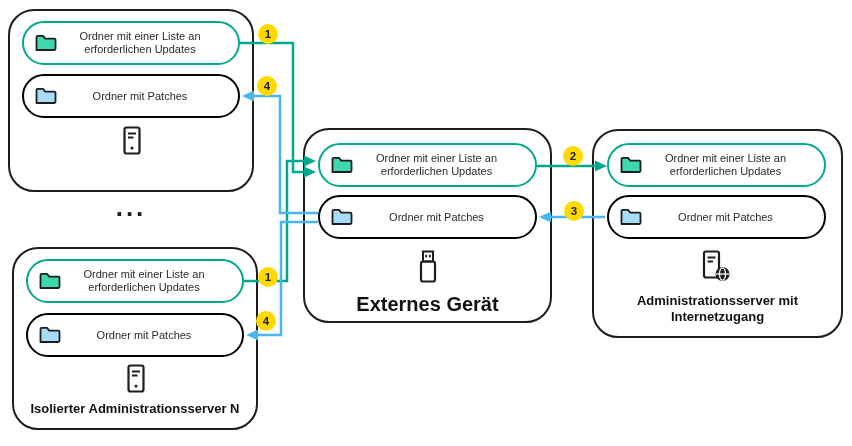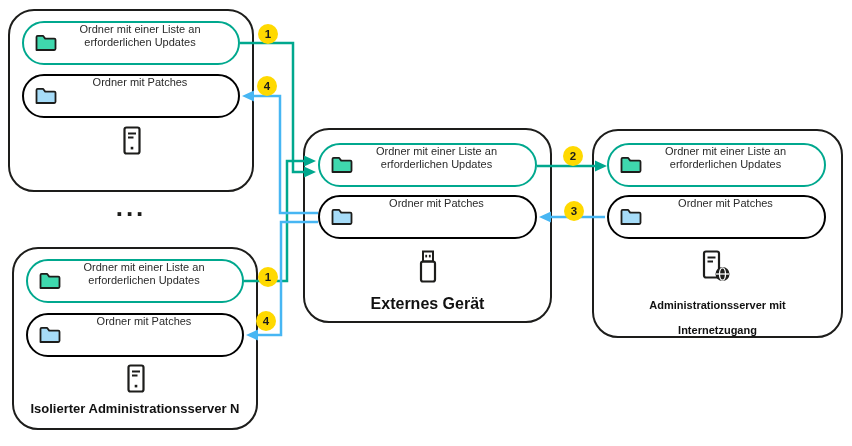--- a/index.html
+++ b/index.html
@@ -6,21 +6,21 @@
   .canvas{
     position:relative;width:852px;height:446px;background:#ffffff;overflow:hidden;
     font-family:"Liberation Sans", sans-serif;color:#1d1d1b;
   }
   .box{
     position:absolute;border:2px solid #1d1d1b;border-radius:26px;background:#ffffff;
     box-sizing:border-box;
   }
   .pill{
     position:absolute;border-radius:22px;background:#ffffff;box-sizing:border-box;
-    display:flex;justify-content:center;
+    display:flex;align-items:center;justify-content:center;
   }
   .pill.green{border:2px solid #00a88e;}
   .pill.blue{border:2px solid #000000;}
   .pill .folder{position:absolute;left:10px;top:50%;transform:translateY(-50%);width:24px;height:20px;}
   .pill-label{
     font-size:11px;line-height:13px;text-align:center;color:#2a2a2a;
     max-width:176px;margin-left:18px;
   }
   .box-title{
     position:absolute;text-align:center;font-weight:700;font-size:13px;line-height:16px;
@@ -112,21 +112,21 @@
     <span class="pill-label">Ordner mit Patches</span>
   </div>
 
   <svg class="device" style="left:417px;top:250px;" width="22" height="34" viewBox="0 0 22 34">
     <rect x="6" y="1.5" width="10" height="10" fill="none" stroke="#1d1d1b" stroke-width="2"></rect>
     <line x1="9.2" y1="4.8" x2="9.2" y2="7.4" stroke="#1d1d1b" stroke-width="1.8"></line>
     <line x1="12.8" y1="4.8" x2="12.8" y2="7.4" stroke="#1d1d1b" stroke-width="1.8"></line>
     <rect x="4" y="11.5" width="14" height="20" rx="2" fill="none" stroke="#1d1d1b" stroke-width="2.2"></rect>
   </svg>
 
-  <div class="box-title" style="left:303px;top:296px;width:249px;font-size:16px;">Externes Gerät</div>
+  <div class="box-title" style="left:303px;top:296px;width:249px;font-size:20px;">Externes Gerät</div>
 
   <div class="box" style="left:592px;top:129px;width:251px;height:209px;"></div>
 
   <div class="pill green" style="left:607px;top:143px;width:219px;height:44px;">
     <svg class="folder" viewBox="0 0 24 20">
       <path d="M2.5 17 V4 Q2.5 2.8 3.7 2.8 H9 L11.2 5.6 H20.3 Q21.5 5.6 21.5 6.8 V15.8 Q21.5 17 20.3 17 Z" fill="#3fd8ae" stroke="#1d1d1b" stroke-width="1.8" stroke-linejoin="round"></path>
     </svg>
     <span class="pill-label">Ordner mit einer Liste an erforderlichen Updates</span>
   </div>
 
@@ -139,21 +139,21 @@
 
   <svg class="device" style="left:702px;top:250px;" width="28" height="33" viewBox="0 0 28 33">
     <rect x="2" y="1.5" width="15" height="26" rx="2" fill="none" stroke="#1d1d1b" stroke-width="2.2"></rect>
     <line x1="5.5" y1="7.5" x2="13.5" y2="7.5" stroke="#1d1d1b" stroke-width="2"></line>
     <line x1="5.5" y1="11.5" x2="11" y2="11.5" stroke="#1d1d1b" stroke-width="2"></line>
     <circle cx="20.5" cy="24" r="7" fill="#1d1d1b"></circle>
     <line x1="14" y1="24" x2="27" y2="24" stroke="#ffffff" stroke-width="1.3"></line>
     <ellipse cx="20.5" cy="24" rx="3" ry="6.2" fill="none" stroke="#ffffff" stroke-width="1.3"></ellipse>
   </svg>
 
-  <div class="box-title wrap" style="left:592px;top:293px;width:251px;line-height:25px;font-size:11px;">
+  <div class="box-title wrap" style="left:592px;top:293px;width:251px;line-height:16px;font-size:13px;">
     <span class="inner">Administrationsserver mit Internetzugang</span>
   </div>
 
   <svg class="arrows" width="852" height="446" viewBox="0 0 852 446">
 
     <polyline points="240,43 293,43 293,172 304,172" fill="none" stroke="#00a88e" stroke-width="2.5"></polyline>
     <polygon points="304,166.5 316,172 304,177.5" fill="#00a88e"></polygon>
 
     <polyline points="244,281 287,281 287,161 304,161" fill="none" stroke="#00a88e" stroke-width="2.5"></polyline>
     <polygon points="304,155.5 316,161 304,166.5" fill="#00a88e"></polygon>

